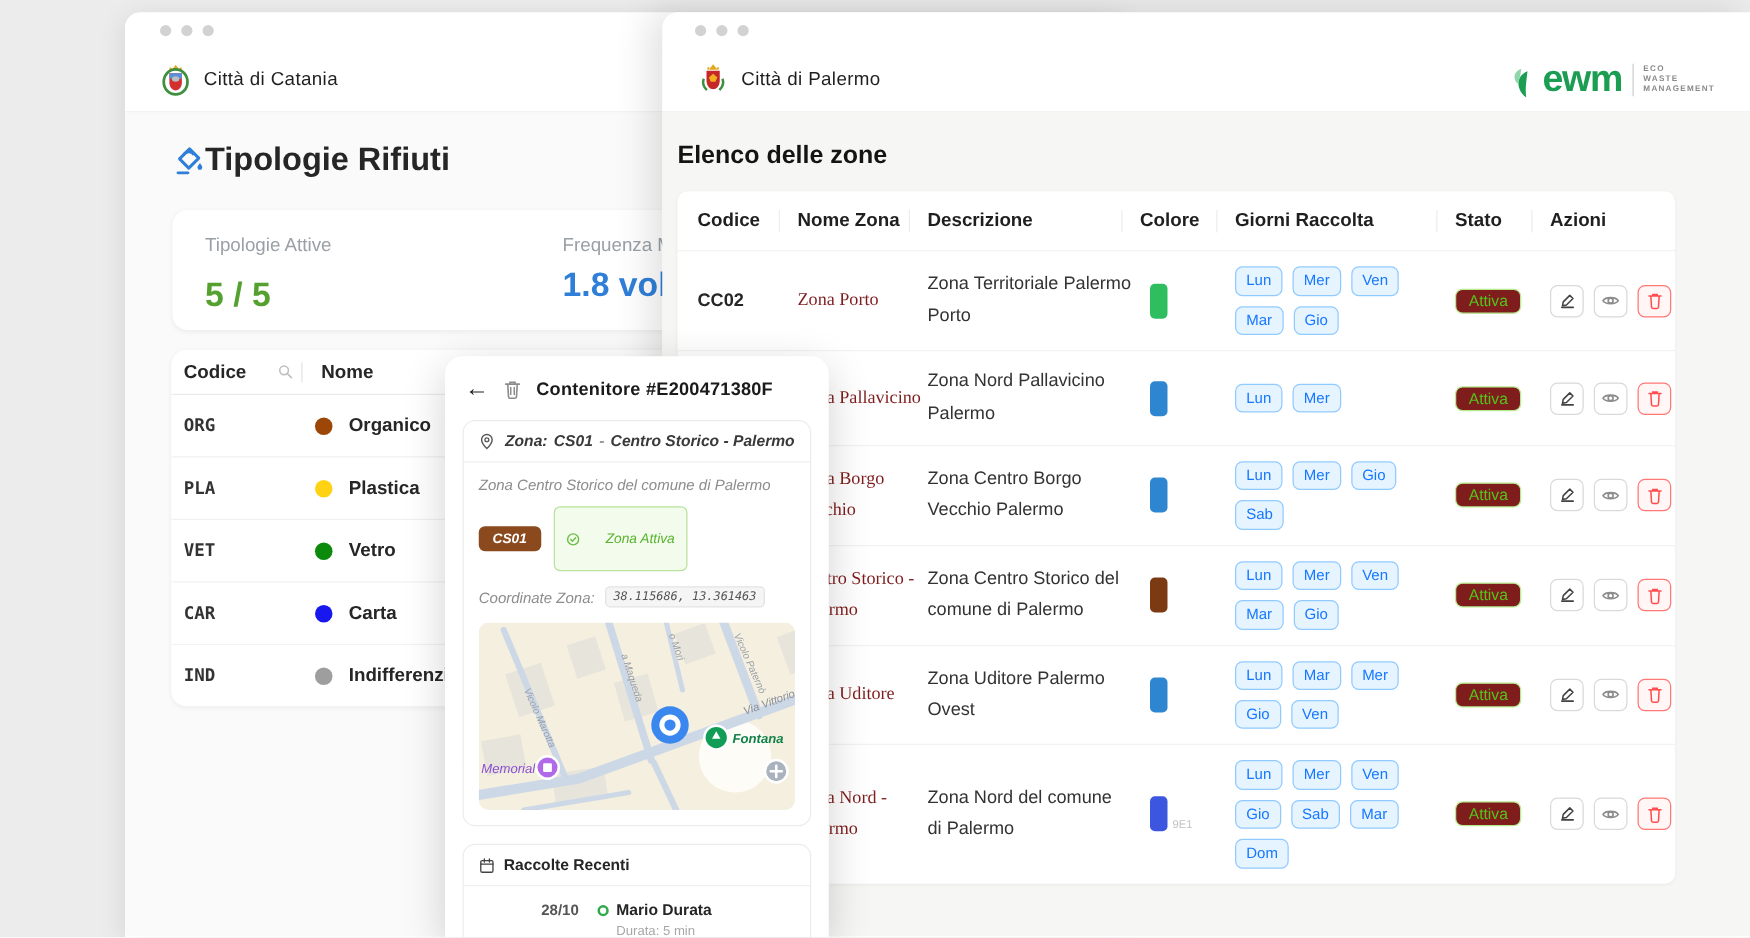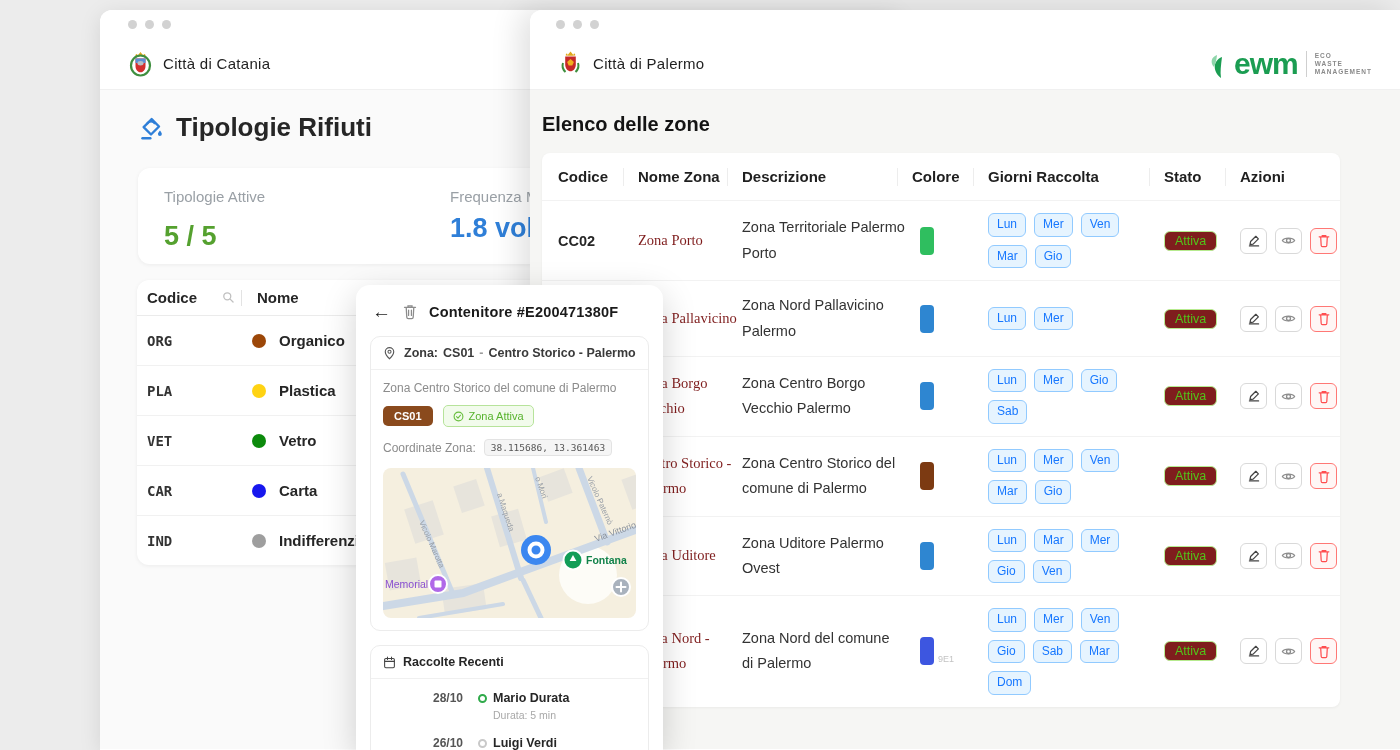--- a/index.html
+++ b/index.html
@@ -9,21 +9,21 @@
   
   .window { position:absolute; top:10px; height:740px; background:#fff; border-radius:12px 12px 0 0; }
   .titlebar { height:28px; background:#fff; border-radius:12px 12px 0 0; display:flex; align-items:center; padding-left:28px; gap:8px; }
   .dot { width:9px; height:9px; border-radius:50%; background:#d2d2d2; }
   .win-header { height:52px; background:#fff; border-bottom:1px solid #f0f0f0; display:flex; align-items:center; padding:0 28px; gap:10px; }
   .win-title { font-size:15px; font-weight:400; color:#1f1f1f; letter-spacing:.3px; }
 
   
   #win-catania { left:100px; width:800px; z-index:1; box-shadow:0 4px 22px rgba(0,0,0,.10); }
   #win-catania .win-body { position:relative; height:659px; background:#fafafa; }
-  .c-title-row { position:absolute; left:38px; top:22px; display:flex; align-items:center; gap:12px; }
+  .c-title-row { position:absolute; left:38px; top:22px; display:flex; align-items:center; }
   .c-title-row h1 { font-size:26px; font-weight:700; color:#262626; }
   .stats-card { position:absolute; left:38px; top:78px; width:483px; height:96px; background:#fff; border-radius:12px;
                 box-shadow:0 1px 4px rgba(0,0,0,.06); padding:20px 26px; display:grid; grid-template-columns:286px auto; }
   .stat-label { font-size:15px; color:#9aa0a6; }
   .stat-value { font-size:27px; font-weight:600; margin-top:8px; }
   .stat-value.green { color:#55a12f;margin-top:16px; }
   .stat-value.blue  { color:#2f7fd8; white-space:nowrap; }
   .left-table { position:absolute; left:37px; top:190px; width:483px; background:#fff; border-radius:12px; box-shadow:0 1px 4px rgba(0,0,0,.06); overflow:hidden; }
   .lt-head { display:grid; grid-template-columns:88px 12px auto; padding:9px 10px; border-bottom:1px solid #ebebeb; align-items:center; }
   .lt-head .h1c { display:flex; justify-content:space-between; align-items:center; font-size:15px; font-weight:700; color:#262626; }
@@ -64,29 +64,29 @@
   .actions { display:flex; gap:8px; align-items:center; }
   .act-btn { width:27px; height:26px; border-radius:6px; background:#fff; border:1px solid #d9d9d9; display:flex; align-items:center; justify-content:center; cursor:pointer; }
   .act-btn.danger { border-color:#ff7875; background:#fff6f5; }
 
   
   #panel { position:absolute; left:356px; top:285px; width:307px; height:465px; background:#fff; z-index:3;
            border-radius:14px 14px 0 0; box-shadow:0 10px 34px rgba(0,0,0,.18); }
   .panel-header { display:flex; align-items:center; gap:11px; padding:17px 16px 11px; }
   .back-arrow { font-size:19px; font-weight:700; color:#1a1a1a; cursor:pointer; line-height:1; }
   .panel-title { font-size:14.5px; font-weight:800; color:#1a1a1a; letter-spacing:.2px; }
-  .info-card { margin:4px 14px 0; border:1px solid #ececec; border-radius:10px; overflow:hidden; }
+  .info-card { margin:4px 14px 0; border:1px solid #ececec; border-radius:10px; overflow:hidden;font-style:italic; }
   .zone-head { display:flex; align-items:center; gap:5px; padding:9px 12px; border-bottom:1px solid #f0f0f0;
                font-size:12.5px; font-weight:700; color:#3a3a3a; }
   .info-body { padding:11px 12px 12px; }
   .zone-desc { font-size:12px; color:#8c8c8c; }
   .badge-row { display:flex; gap:10px; margin-top:10px; align-items:center; }
   .badge-code { background:#8a4a1d; color:#fff; font-size:11px; font-weight:700; border-radius:5px; padding:4px 11px; }
-  .badge-status { display:flex; align-items:center; gap:5px; background:#f2fbec; border:1px solid #b7e39b; color:#58b32e;
-                  font-size:11px; border-radius:5px; padding:4px 9px; }
+  .badge-status { display:flex; align-items:center; gap:21px; background:#f2fbec; border:1px solid #b7e39b; color:#58b32e;
+                  font-size:11px; border-radius:5px; padding:19px 9px; }
   .coord-row { display:flex; align-items:center; gap:8px; margin-top:12px; }
   .coord-label { font-size:12px; color:#8c8c8c; }
   .coord-chip { font-family:"DejaVu Sans Mono","Liberation Mono",monospace; font-size:9.5px; color:#555;
                 background:#f5f5f5; border:1px solid #e3e3e3; border-radius:4px; padding:2px 6px; }
   .map-box { margin-top:12px; border-radius:8px; overflow:hidden; height:150px; cursor:grab; }
   .recent-card { margin:14px 14px 0; border:1px solid #ececec; border-radius:10px 10px 0 0; }
   .recent-head { display:flex; align-items:center; gap:7px; padding:9px 12px; border-bottom:1px solid #f0f0f0;
                  font-size:12.5px; font-weight:700; color:#262626; }
   .recent-items { padding:12px 12px 20px; }
   .recent-item { display:grid; grid-template-columns:88px 22px auto; align-items:start; margin-bottom:15px; }

